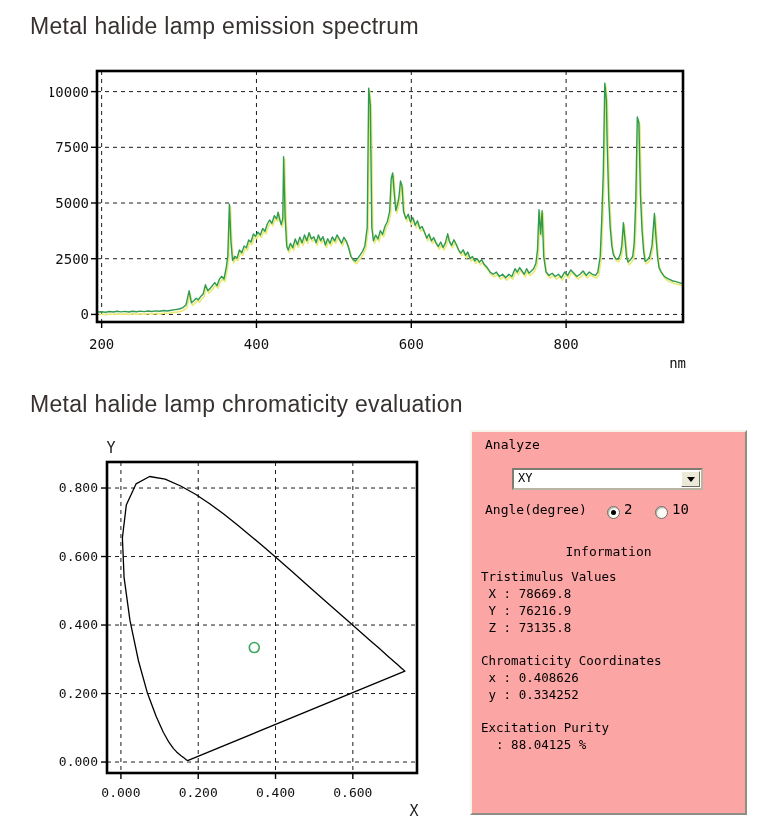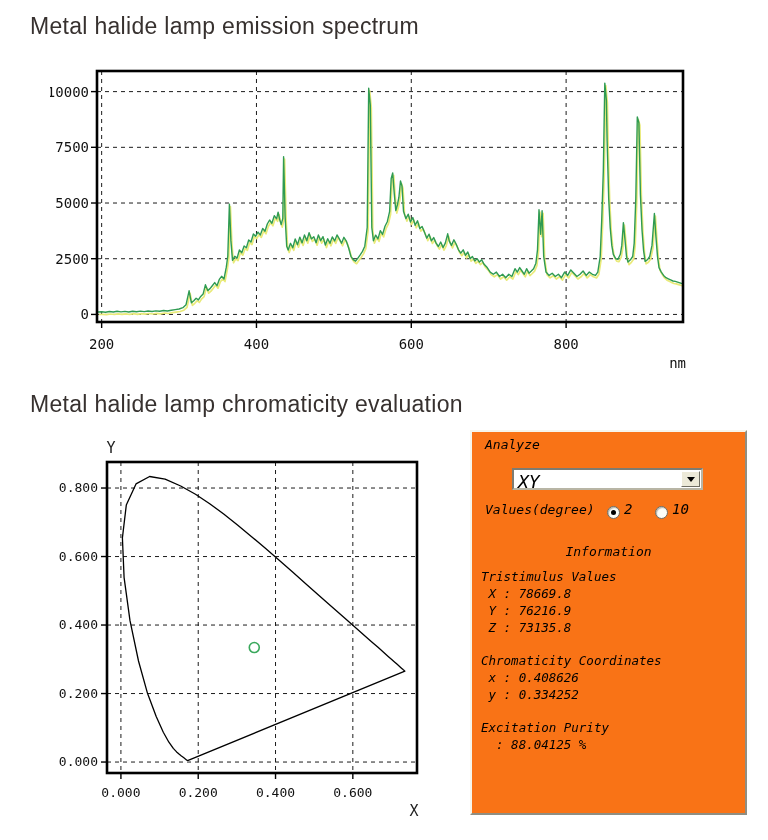--- a/index.html
+++ b/index.html
@@ -12,29 +12,29 @@
   #chart1{left:50px;top:65px;}
   #chart2{left:40px;top:435px;}
   .grid{stroke:#1c1c1c;stroke-width:1;stroke-dasharray:4 4;}
   .tick{stroke:#000;stroke-width:1.4;}
   .frame{fill:none;stroke:#000;stroke-width:2.6;}
   .tlabel1{font-family:"DejaVu Sans Mono",monospace;font-size:14px;fill:#111;}
   .tlabel2{font-family:"DejaVu Sans Mono",monospace;font-size:13px;fill:#111;}
   .axletter{font-family:"DejaVu Sans Mono",monospace;font-size:15px;fill:#222;}
   
   .panel{position:absolute;left:470px;top:430px;width:277px;height:385px;box-sizing:border-box;
-         background:#f97316;color:#000;
+         background:#fca5a5;color:#000;
          border-top:2px solid #f7f5eb;border-left:2px solid #f7f5eb;
          border-right:2px solid #8f8e82;border-bottom:2px solid #8f8e82;
-         font-family:"DejaVu Sans Mono",monospace;font-style:italic;}
+         font-family:"DejaVu Sans Mono",monospace;}
   .plabel{position:absolute;font-size:13px;white-space:pre;}
   #analyze-label{left:13px;top:5px;}
   .combo{position:absolute;left:40px;top:36px;width:191px;height:22px;box-sizing:border-box;
          background:#ffffff;border:2px solid;border-color:#7e7c72 #b8b5a5 #b8b5a5 #7e7c72;}
-  .combo-value{position:absolute;left:4px;top:1px;font-size:18px;text-align:right;}
+  .combo-value{position:absolute;left:4px;top:1px;font-size:12px;text-align:right;}
   .combo-btn{position:absolute;right:1px;top:1px;bottom:1px;width:17px;background:#ece9d8;
          border:1px solid;border-color:#ffffff #6e6d64 #6e6d64 #ffffff;
          display:flex;align-items:center;justify-content:center;}
   .tri{width:0;height:0;border-left:4px solid transparent;border-right:4px solid transparent;
        border-top:5px solid #000;}
   #angle-label{left:13px;top:70px;}
   .rb{position:absolute;width:11px;height:11px;border-radius:50%;background:#fdfdf8;
       border:1px solid #6e6d64;box-shadow:inset 1px 1px 1px rgba(90,90,80,.45);}
   .rb.sel::after{content:'';position:absolute;left:3px;top:3px;width:5px;height:5px;
       border-radius:50%;background:#000;}
@@ -128,21 +128,21 @@
   <div class="panel">
     <div id="analyze-label" class="plabel">Analyze</div>
 
     <div class="combo">
       <span class="combo-value">XY</span>
       <span class="combo-btn">
         <span class="tri"></span>
       </span>
     </div>
 
-    <div id="angle-label" class="plabel">Values(degree)</div>
+    <div id="angle-label" class="plabel">Angle(degree)</div>
     <span id="radio-2" class="rb sel"></span>
     <span id="radio-2-label" class="plabel">2</span>
     <span id="radio-10" class="rb"></span>
     <span id="radio-10-label" class="plabel">10</span>
 
     <div class="info-title">Information</div>
     <div id="info-groups">
         <div class="info-group">
           <div class="info-line">Tristimulus Values</div>
           <div class="info-line"> X : 78669.8</div>

